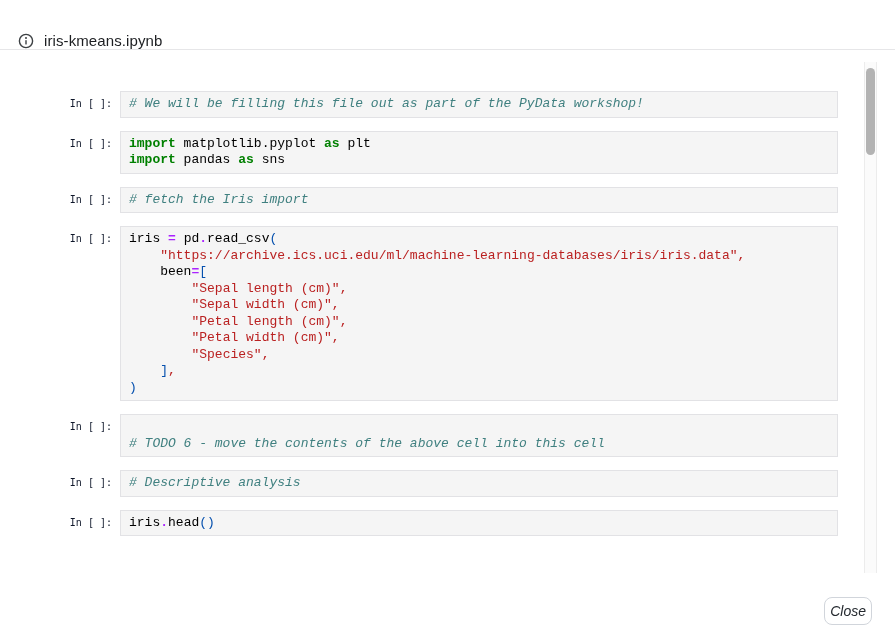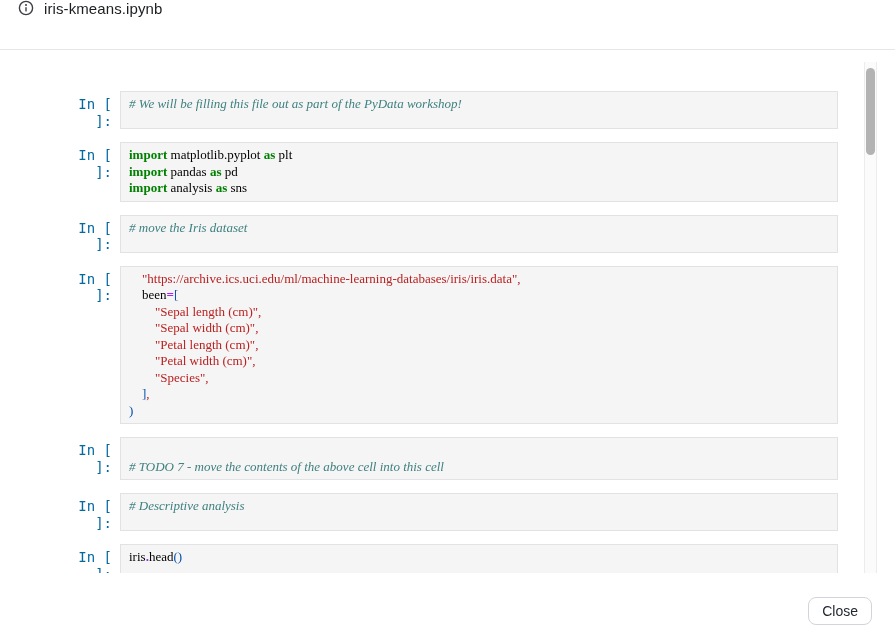--- a/index.html
+++ b/index.html
@@ -1,52 +1,52 @@
 <!DOCTYPE html>
 <html style="--kw: #008000; --str: #BA2121; --com: #408080; --op: #AA22FF; --br: #0550AE; --pun: #BA2121; --txt: #000000; --prompt: #9A9A9A; --cell_bg: #F5F5F5; --cell_border: #E2E2E5;"><head>
 <meta charset="utf-8">
 <style>
   html,body{margin:0;padding:0;background:#fff;}
   .app{position:relative;width:895px;height:643px;background:#ffffff;overflow:hidden;
        font-family:"Liberation Sans",sans-serif;}
 
   
-  .header{display:flex;align-items:flex-start;gap:10px;height:50px;padding:0 18px;
+  .header{display:flex;align-items:flex-end;gap:10px;height:50px;padding:0 18px;
           border-bottom:1px solid #e6e6e8;box-sizing:border-box;}
   .info-icon{display:flex;color:#3c4043;flex:none;}
   .title{font-size:15px;color:#1c1e21;letter-spacing:.1px;}
 
   
   .content{position:absolute;top:51px;left:0;width:862px;height:522px;overflow:hidden;
            box-sizing:border-box;padding:40px 24px 10px 56px;}
   .cell{display:flex;margin-bottom:13px;}
   .prompt{flex:none;width:56px;text-align:right;margin-right:8px;padding-top:5px;
-          font-family:"DejaVu Sans Mono",monospace;font-size:14px;line-height:16.5px;color:#0369a1;}
+          font-family:"DejaVu Sans Mono",monospace;font-size:10px;line-height:16.5px;color:#0f172a;}
   .code-box{flex:1;background:#f5f5f5;border:1px solid #e2e2e5;padding:4px 8px;box-sizing:border-box;
-            font-family:Liberation Serif, serif;font-size:13px;line-height:16.5px;color:#000;}
+            font-family:Liberation Mono, monospace;font-size:13px;line-height:16.5px;color:#000;}
   .code-line{white-space:pre;min-height:16.5px;}
 
   
   .t-kw {color:var(--kw,#008000);font-weight:bold;}
   .t-str{color:var(--str,#BA2121);}
   .t-com{color:var(--com,#408080);font-style:italic;}
   .t-op {color:var(--op,#AA22FF);font-weight:bold;}
   .t-br {color:var(--br,#0550AE);}
   .t-pun{color:var(--pun,#BA2121);}
   .t-txt{color:var(--txt,#000000);text-align:right;}
 
   
   .sb-track{position:absolute;top:62px;right:18px;width:13px;height:511px;background:#fbfbfb;
             border-left:1px solid #ececec;border-right:1px solid #ececec;box-sizing:border-box;}
   .sb-thumb{position:absolute;top:6px;left:1px;width:9px;height:87px;background:#b3b3b3;border-radius:5px;}
 
   
-  .close-btn{position:absolute;right:23px;bottom:18px;height:28px;padding:0 13px;
+  .close-btn{position:absolute;right:23px;bottom:18px;height:28px;padding:0 5px;
              background:#fff;border:1px solid #d1d5db;border-radius:8px;
-             font-family:"Liberation Sans",sans-serif;font-size:14px;color:#24292f;cursor:pointer;}
+             font-family:"Liberation Sans",sans-serif;font-size:14px;color:#24292f;cursor:pointer;font-style:italic;}
 </style>
 </head>
 <body>
 
 <div class="app">
 
   <div class="header">
     <span class="info-icon">
       <svg width="16" height="16" viewBox="0 0 16 16" aria-hidden="true">
         <circle cx="8" cy="8" r="6.6" fill="none" stroke="currentColor" stroke-width="1.4"></circle>
@@ -62,49 +62,49 @@
         <div class="cell">
           <div class="prompt">In [ ]:</div>
           <div class="code-box">
             <div class="code-line"><span class="t-com"># We will be filling this file out as part of the PyData workshop!</span></div>
           </div>
         </div>
         <div class="cell">
           <div class="prompt">In [ ]:</div>
           <div class="code-box">
             <div class="code-line"><span class="t-kw">import</span><span class="t-txt"> matplotlib.pyplot </span><span class="t-kw">as</span><span class="t-txt"> plt</span></div>
-            <div class="code-line"><span class="t-kw">import</span><span class="t-txt"> pandas </span><span class="t-kw">as</span><span class="t-txt"> pd</span></div>
-            <div class="code-line"><span class="t-kw">import</span><span class="t-txt"> analysis </span><span class="t-kw">as</span><span class="t-txt"> sns</span></div>
+            <div class="code-line"><span class="t-kw">import</span><span class="t-txt"> pandas </span><span class="t-kw">as</span><span class="t-txt"> sns</span></div>
           </div>
         </div>
         <div class="cell">
           <div class="prompt">In [ ]:</div>
           <div class="code-box">
-            <div class="code-line"><span class="t-com"># move the Iris dataset</span></div>
+            <div class="code-line"><span class="t-com"># fetch the Iris import</span></div>
           </div>
         </div>
         <div class="cell">
           <div class="prompt">In [ ]:</div>
           <div class="code-box">
+            <div class="code-line"><span class="t-txt">iris </span><span class="t-op">=</span><span class="t-txt"> pd</span><span class="t-op">.</span><span class="t-txt">read_csv</span><span class="t-br">(</span></div>
             <div class="code-line"><span class="t-txt">    </span><span class="t-str">"https://archive.ics.uci.edu/ml/machine-learning-databases/iris/iris.data"</span><span class="t-pun">,</span></div>
             <div class="code-line"><span class="t-txt">    been</span><span class="t-op">=</span><span class="t-br">[</span></div>
             <div class="code-line"><span class="t-txt">        </span><span class="t-str">"Sepal length (cm)"</span><span class="t-pun">,</span></div>
             <div class="code-line"><span class="t-txt">        </span><span class="t-str">"Sepal width (cm)"</span><span class="t-pun">,</span></div>
             <div class="code-line"><span class="t-txt">        </span><span class="t-str">"Petal length (cm)"</span><span class="t-pun">,</span></div>
             <div class="code-line"><span class="t-txt">        </span><span class="t-str">"Petal width (cm)"</span><span class="t-pun">,</span></div>
             <div class="code-line"><span class="t-txt">        </span><span class="t-str">"Species"</span><span class="t-pun">,</span></div>
             <div class="code-line"><span class="t-txt">    </span><span class="t-br">]</span><span class="t-pun">,</span></div>
             <div class="code-line"><span class="t-br">)</span></div>
           </div>
         </div>
         <div class="cell">
           <div class="prompt">In [ ]:</div>
           <div class="code-box">
             <div class="code-line">&nbsp;</div>
-            <div class="code-line"><span class="t-com"># TODO 7 - move the contents of the above cell into this cell</span></div>
+            <div class="code-line"><span class="t-com"># TODO 6 - move the contents of the above cell into this cell</span></div>
           </div>
         </div>
         <div class="cell">
           <div class="prompt">In [ ]:</div>
           <div class="code-box">
             <div class="code-line"><span class="t-com"># Descriptive analysis</span></div>
           </div>
         </div>
         <div class="cell">
           <div class="prompt">In [ ]:</div>

